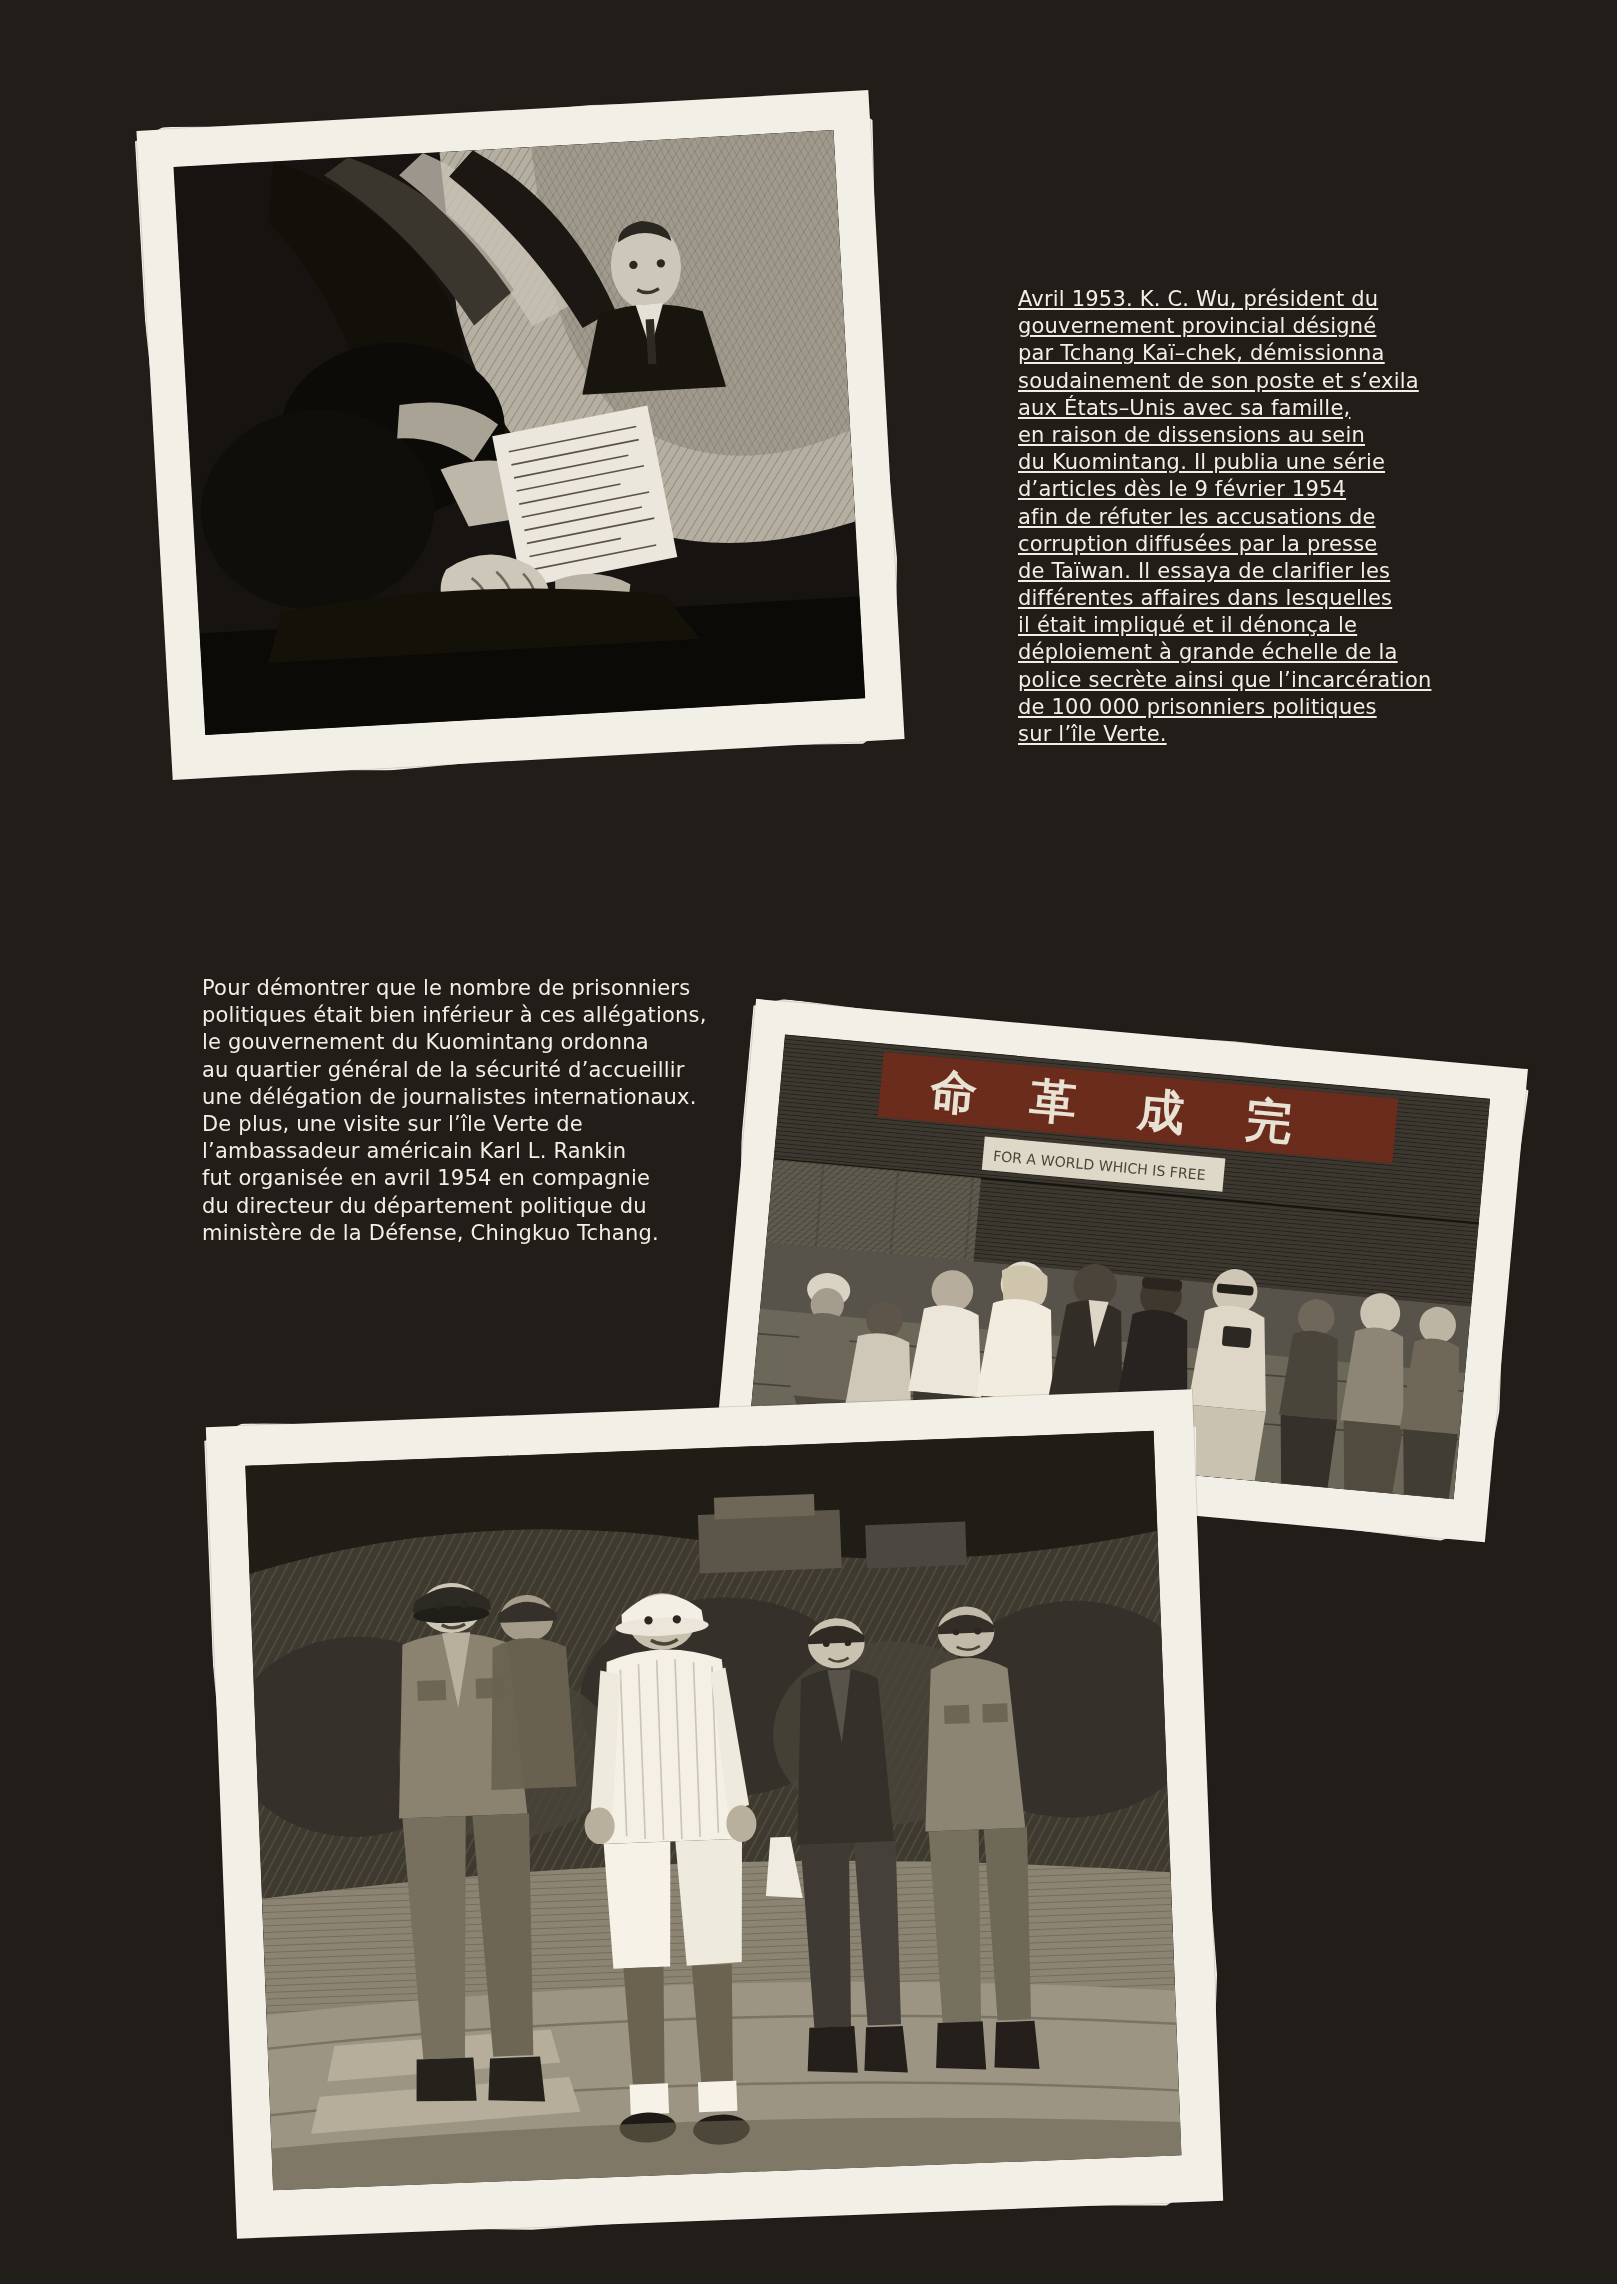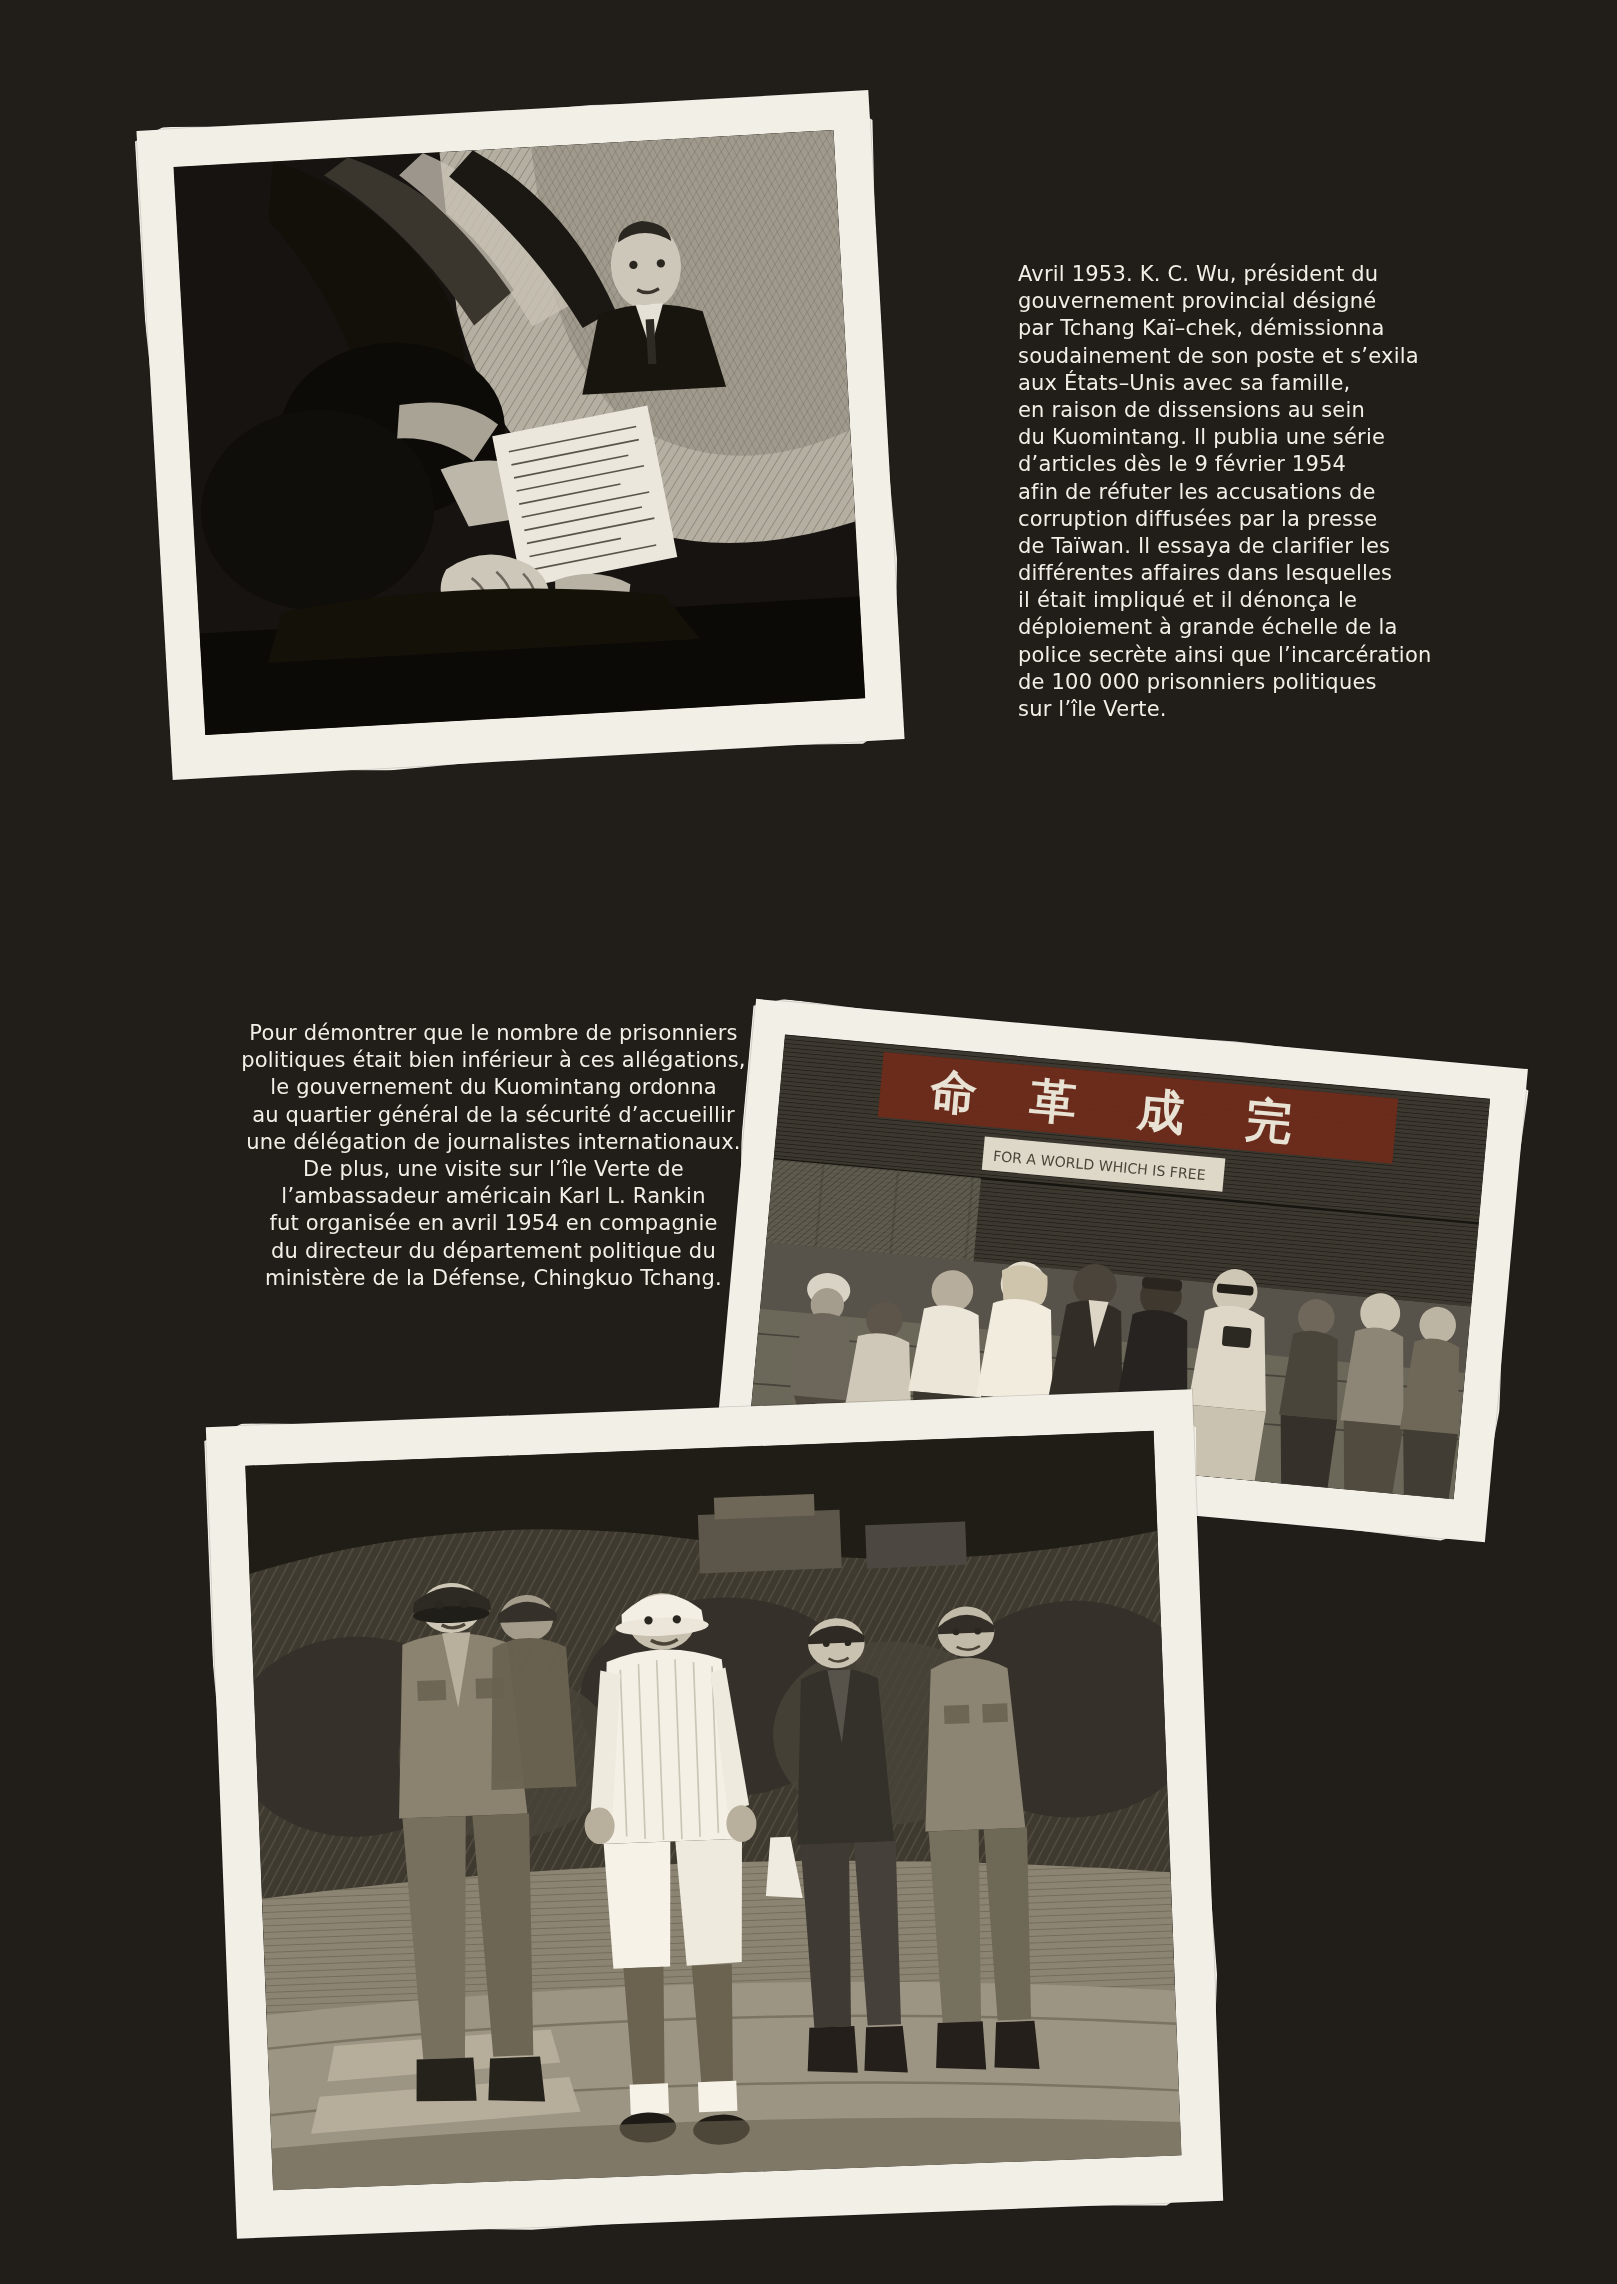--- a/index.html
+++ b/index.html
@@ -21,28 +21,28 @@
     position: absolute;
     color: #f3efe6;
     font-family: "DejaVu Sans", sans-serif;
     font-size: 21px;
     line-height: 1.295;
     letter-spacing: 0.2px;
     white-space: pre-line;
   }
   #caption-1 {
     left: 1018px;
-    top: 261px;
+    top: 286px;
     width: 500px;
+    text-decoration: underline;
   }
   #caption-2 {
     left: 202px;
-    top: 1020px;
+    top: 975px;
     width: 583px;
-    text-align: center;
   }
 
   
   .photo {
     position: absolute;
   }
   .frame {
     position: absolute;
     inset: 0;
     background: #f2efe7;

